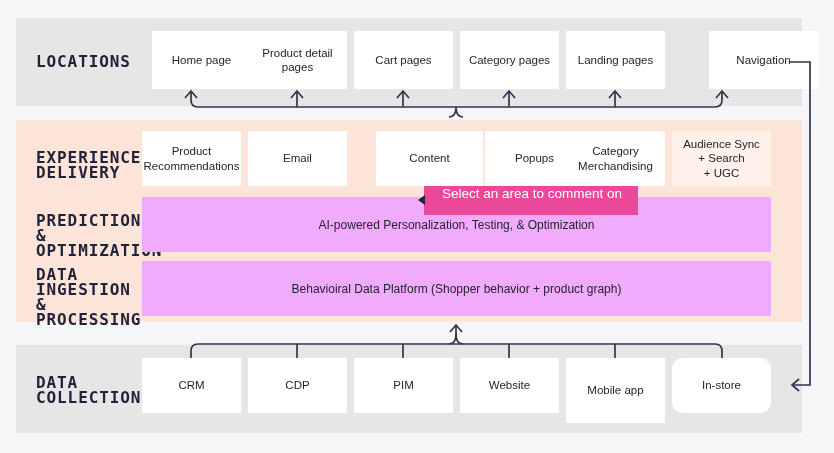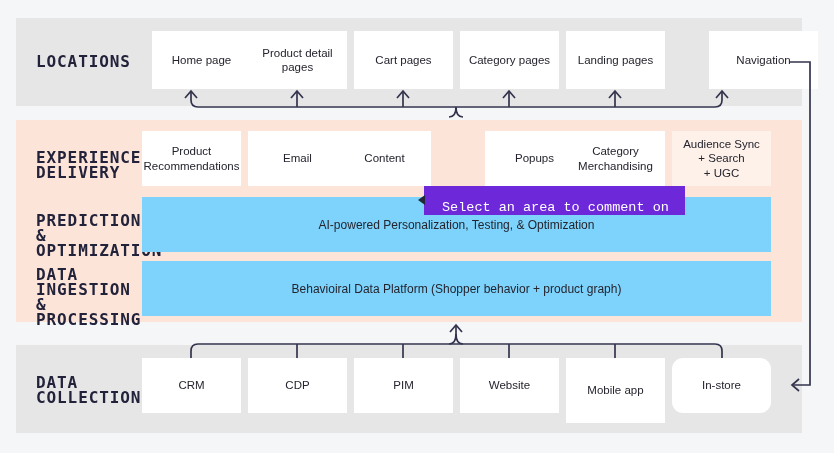--- a/index.html
+++ b/index.html
@@ -67,21 +67,21 @@
     color: #24242e;
     line-height: 14.5px;
     padding: 2px 5px;
     white-space: pre-line;
   }
   .card-tint { background: #fdf1ea; }
 
   .wide-card {
     position: absolute;
     box-sizing: border-box;
-    background: #7dd3fc;
+    background: #f0abfc;
     display: flex;
     align-items: center;
     justify-content: center;
     text-align: right;
     font-size: 12px;
     color: #24242e;
   }
 
   
   #wires {
@@ -96,29 +96,28 @@
     stroke-width: 1.7px;
   }
   .wire-head { fill: none; stroke: #33334d; stroke-width: 1.7px; }
 
   
   #tooltip {
     position: absolute;
     left: 424px;
     top: 186px;
     height: 29px;
-    background: #6d28d9;
+    background: #ec4899;
     color: #ffffff;
     font-size: 13.5px;
     display: flex;
-    align-items: flex-end;
+    align-items: flex-start;
     padding: 0 16px 0 18px;
     white-space: nowrap;
     z-index: 30;
-    font-family: Liberation Mono, monospace;
   }
   #tooltip-arrow {
     position: absolute;
     left: -6px;
     top: 9px;
     width: 0; height: 0;
     border-top: 5px solid transparent;
     border-bottom: 5px solid transparent;
     border-right: 7px solid #22273a;
   }
@@ -147,21 +146,21 @@
   <div class="card" style="left:248px; top:31px; width:99px; height:58px;">Product detail
 pages</div>
   <div class="card" style="left:354px; top:31px; width:99px; height:58px;">Cart pages</div>
   <div class="card" style="left:460px; top:31px; width:99px; height:58px;">Category pages</div>
   <div class="card" style="left:566px; top:31px; width:99px; height:58px;">Landing pages</div>
   <div class="card" style="left:672px; top:31px; width:109px; height:58px;margin-left:37px;">Navigation</div>
 
   <div class="card" style="left:142px; top:131px; width:99px; height:55px;">Product
 Recommendations</div>
   <div class="card" style="left:248px; top:131px; width:99px; height:55px;">Email</div>
-  <div class="card" style="left:338px; top:131px; width:93px; height:55px;">Content</div>
+  <div class="card" style="left:376px; top:131px; width:107px; height:55px;">Content</div>
   <div class="card" style="left:460px; top:131px; width:99px; height:55px;margin-left:25px;">Popups</div>
   <div class="card" style="left:566px; top:131px; width:99px; height:55px;">Category
 Merchandising</div>
   <div class="card card-tint" style="left:672px; top:131px; width:99px; height:55px;">Audience Sync
 + Search
 + UGC</div>
 
   <div class="wide-card" style="left:142px; top:197px; width:629px; height:55px;">AI-powered Personalization, Testing, &amp; Optimization</div>
 
   <div class="wide-card" style="left:142px; top:261px; width:629px; height:55px;">Behavioiral Data Platform (Shopper behavior + product graph)</div>

